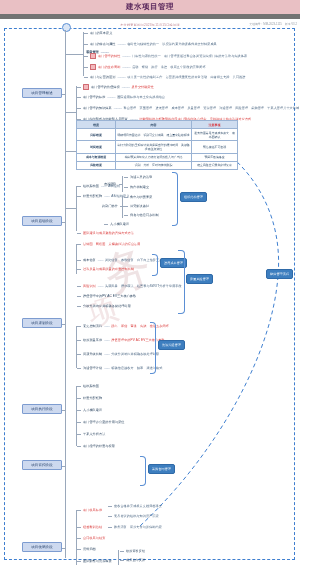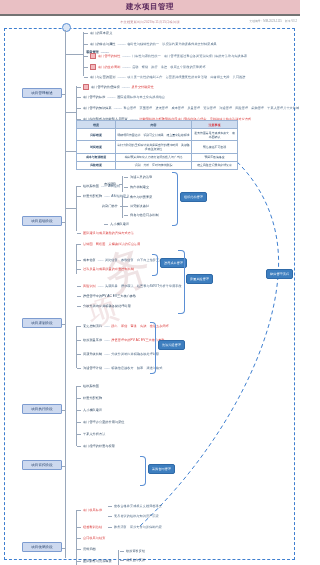--- a/index.html
+++ b/index.html
@@ -3,21 +3,21 @@
 <meta charset="utf-8">
 <style>
   html,body{margin:0;padding:0;}
   body{
     width:300px;height:565px;background:#ffffff;
     font-family:"Liberation Sans","DejaVu Sans",sans-serif;
     overflow:hidden;position:relative;
   }
   
   .header-bar{
-    height:14px;background:#e9c0c4;border-bottom:2px solid #737373;
+    height:14px;background:#e9c0c4;border-bottom:5px solid #737373;
     display:flex;align-items:center;justify-content:center;position:relative;
   }
   .header-title{
     font-size:7.5px;font-weight:bold;color:#5c2a5e;letter-spacing:.5px;
   }
   .subheader{
     height:12px;background:#fff;display:flex;align-items:center;
     justify-content:center;position:relative;
   }
   .subheader-text{font-size:3.2px;color:#c08a96;letter-spacing:.2px;}

